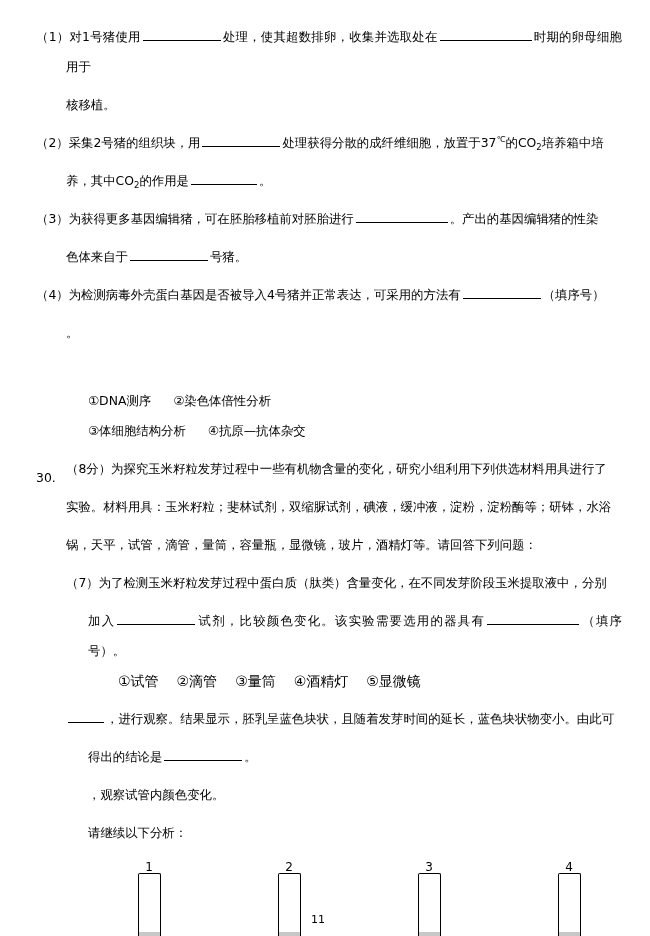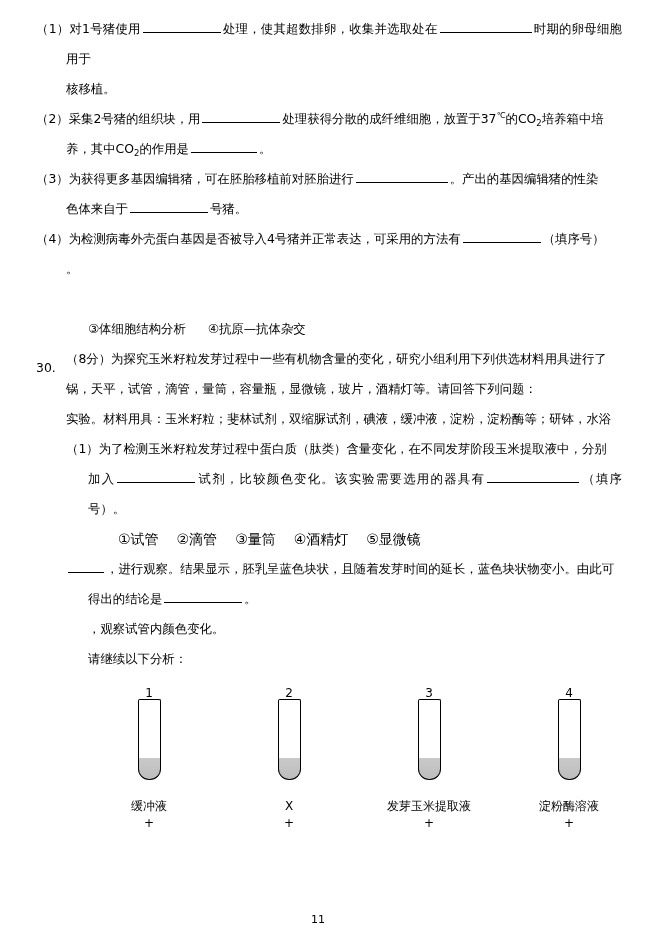--- a/index.html
+++ b/index.html
@@ -26,20 +26,21 @@
     position: absolute;
     left: 36px;
     top: 14px;
     width: 586px;
   }
   .para {
     font-size: 12.4px;
     line-height: 30px;
     text-align: justify;
     position: relative;
+    margin-top: 8px;
   }
   .hang2 {
     padding-left: 30px;
     text-indent: -30px;
   }
   .blank {
     display: inline-block;
     border-bottom: 1px solid #000;
     vertical-align: baseline;
     height: 14px;
@@ -175,30 +176,33 @@
     <div class="para hang2">
       <span>（4）</span><span>为检测病毒外壳蛋白基因是否被导入4号猪并正常表达，可采用的方法有</span><span class="blank b-long"></span><span>（填序号）</span>
     </div>
     <div class="para" style="padding-left:30px;">
       <span>。</span>
     </div>
 
     <div class="para" style="height:30px;"></div>
 
     <div class="opt-row">
+      <span>①DNA测序</span><span class="gap"></span><span>②染色体倍性分析</span>
+    </div>
+    <div class="opt-row">
       <span>③体细胞结构分析</span><span class="gap"></span><span>④抗原—抗体杂交</span>
     </div>
 
     <div class="q30">
       <span class="qlabel">30.</span>
       <div class="para"><span>（8分）为探究玉米籽粒发芽过程中一些有机物含量的变化，研究小组利用下列供选材料用具进行了</span></div>
+      <div class="para"><span>实验。材料用具：玉米籽粒；斐林试剂，双缩脲试剂，碘液，缓冲液，淀粉，淀粉酶等；研钵，水浴</span></div>
       <div class="para"><span>锅，天平，试管，滴管，量筒，容量瓶，显微镜，玻片，酒精灯等。请回答下列问题：</span></div>
-      <div class="para"><span>实验。材料用具：玉米籽粒；斐林试剂，双缩脲试剂，碘液，缓冲液，淀粉，淀粉酶等；研钵，水浴</span></div>
-
-      <div class="para"><span>（1）为了检测玉米籽粒发芽过程中蛋白质（肽类）含量变化，在不同发芽阶段玉米提取液中，分别</span></div>
+
+      <div class="para"><span>（7）为了检测玉米籽粒发芽过程中蛋白质（肽类）含量变化，在不同发芽阶段玉米提取液中，分别</span></div>
       <div class="para" style="padding-left:22px;">
         <span>加入</span><span class="blank b-long"></span><span>试剂，比较颜色变化。该实验需要选用的器具有</span><span class="blank b-xlong"></span><span>（填序号）。</span>
       </div>
 
       <div class="sub-list">
         <span class="itm">①试管</span><span class="itm">②滴管</span><span class="itm">③量筒</span><span class="itm">④酒精灯</span><span class="itm">⑤显微镜</span>
       </div>
 
       <div class="para">
         <span class="blank b-short" style="width:36px;"></span><span>，进行观察。结果显示，胚乳呈蓝色块状，且随着发芽时间的延长，蓝色块状物变小。由此可</span>

